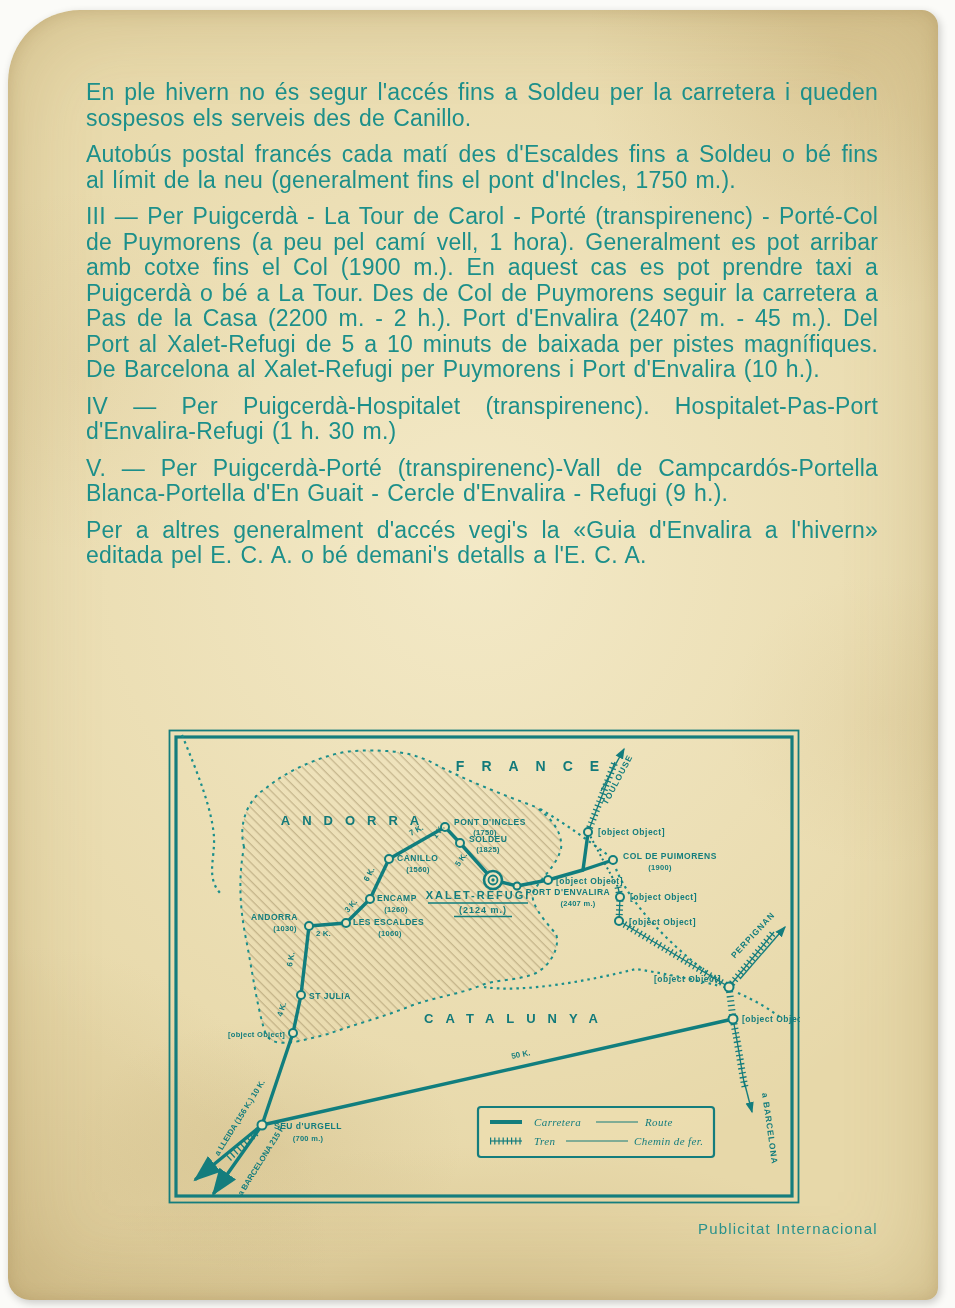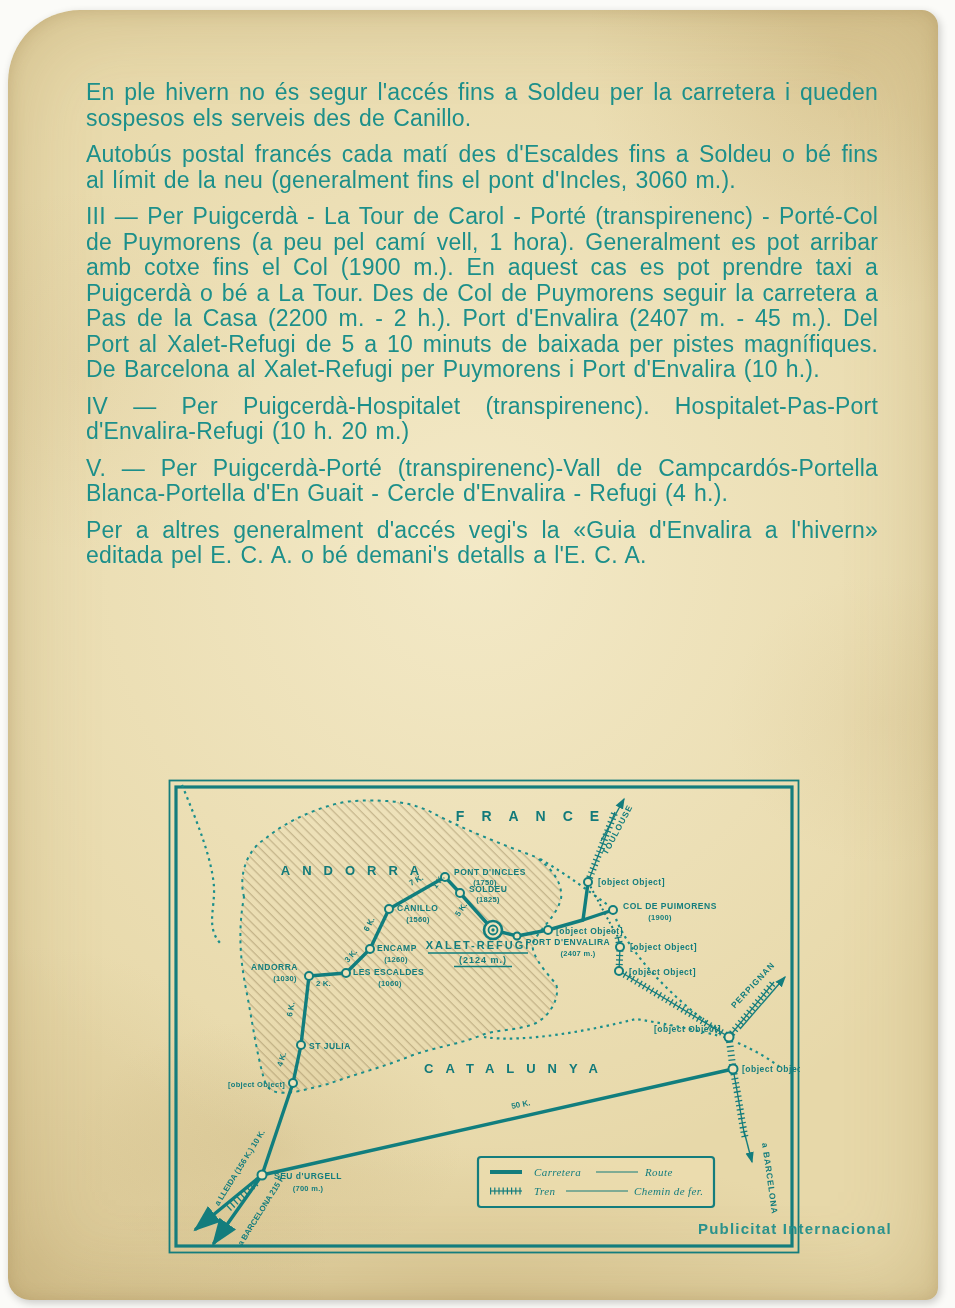--- a/index.html
+++ b/index.html
@@ -24,48 +24,48 @@
     box-shadow: inset 0 0 90px rgba(150,118,60,.30), inset 0 0 16px rgba(140,108,55,.25), 2px 3px 9px rgba(0,0,0,.20);
   }
   .copy{
     position:absolute;left:78px;top:70px;width:792px;
     color:#1c8f8a;
     font-size:23px;line-height:25.5px;
     letter-spacing:.2px;word-spacing:1.5px;
     text-align:justify;
   }
   .copy p{margin:0 0 11px 0;}
-  .mapwrap{position:absolute;left:160px;top:769px;width:512px;height:475px;}
+  .mapwrap{position:absolute;left:160px;top:719px;width:512px;height:475px;}
   .footer{
     position:absolute;left:690px;top:1210px;
-    color:#2a928c;font-size:15px;font-weight:bold;letter-spacing:1.2px;
+    color:#2a928c;font-size:15px;font-weight:normal;letter-spacing:1.2px;
   }
   
   text{fill:#147d7d;font-family:"Liberation Sans",sans-serif;}
   .region{font-size:13px;font-weight:bold;letter-spacing:12px;fill:#127a7a;}
   .region-fr{letter-spacing:17px;font-size:14px;}
   .lbl{font-size:8.5px;font-weight:bold;letter-spacing:.5px;}
   .elev{font-size:7.5px;font-weight:bold;letter-spacing:.3px;}
   .dist{font-size:8px;font-weight:bold;}
   .big{font-size:11px;font-weight:bold;letter-spacing:2px;}
   .bigelev{font-size:9px;font-weight:bold;letter-spacing:1px;}
   .legtxt{font-family:"Liberation Serif",serif;font-style:italic;font-size:11px;letter-spacing:.4px;}
   .dir{font-size:8.5px;font-weight:bold;letter-spacing:1px;}
 </style>
 </head>
 <body>
 
 <div class="paper">
 
   <div class="copy">
     <p>En ple hivern no és segur l'accés fins a Soldeu per la carretera i queden sospesos els serveis des de Canillo.</p>
-    <p>Autobús postal francés cada matí des d'Escaldes fins a Soldeu o bé fins al límit de la neu (generalment fins el pont d'Incles, 3060 m.).</p>
+    <p>Autobús postal francés cada matí des d'Escaldes fins a Soldeu o bé fins al límit de la neu (generalment fins el pont d'Incles, 1750 m.).</p>
     <p>III — Per Puigcerdà - La Tour de Carol - Porté (transpirenenc) - Porté-Col de Puymorens (a peu pel camí vell, 1 hora). Generalment es pot arribar amb cotxe fins el Col (1900 m.). En aquest cas es pot prendre taxi a Puigcerdà o bé a La Tour. Des de Col de Puymorens seguir la carretera a Pas de la Casa (2200 m. - 2 h.). Port d'Envalira (2407 m. - 45 m.). Del Port al Xalet-Refugi de 5 a 10 minuts de baixada per pistes magnífiques. De Barcelona al Xalet-Refugi per Puymorens i Port d'Envalira (10 h.).</p>
-    <p>IV — Per Puigcerdà-Hospitalet (transpirenenc). Hospitalet-Pas-Port d'Envalira-Refugi (10 h. 20 m.)</p>
-    <p>V. — Per Puigcerdà-Porté (transpirenenc)-Vall de Campcardós-Portella Blanca-Portella d'En Guait - Cercle d'Envalira - Refugi (4 h.).</p>
+    <p>IV — Per Puigcerdà-Hospitalet (transpirenenc). Hospitalet-Pas-Port d'Envalira-Refugi (1 h. 30 m.)</p>
+    <p>V. — Per Puigcerdà-Porté (transpirenenc)-Vall de Campcardós-Portella Blanca-Portella d'En Guait - Cercle d'Envalira - Refugi (9 h.).</p>
     <p>Per a altres generalment d'accés vegi's la «Guia d'Envalira a l'hivern» editada pel E. C. A. o bé demani's detalls a l'E. C. A.</p>
   </div>
 
   <div class="mapwrap">
   <svg width="632" height="475" viewBox="0 0 632 475">
     <defs>
       <pattern id="hatch" width="6.5" height="6.5" patternUnits="userSpaceOnUse" patternTransform="rotate(-45)">
         <rect width="6.5" height="6.5" fill="none"></rect>
         <line x1="3" y1="0" x2="3" y2="6.5" stroke="#8f7b50" stroke-width="1" opacity="0.55"></line>
       </pattern>

